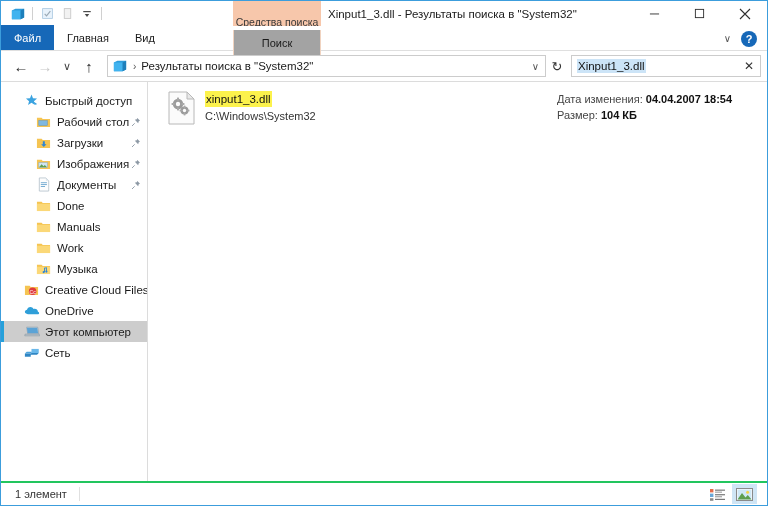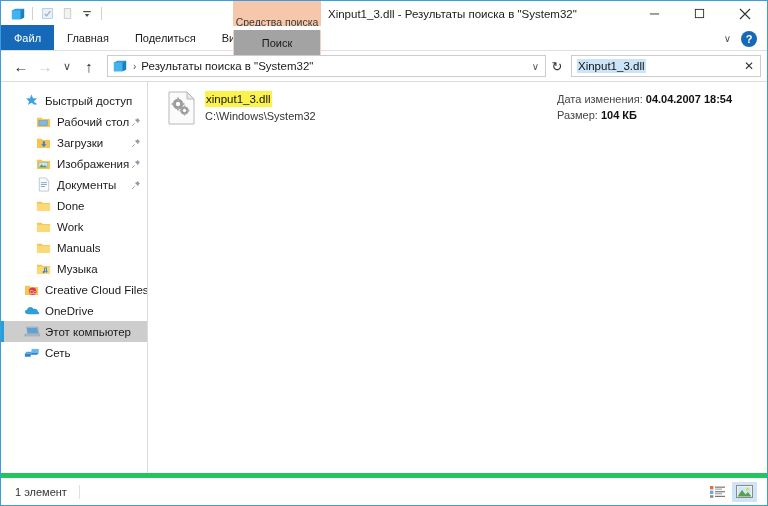--- a/index.html
+++ b/index.html
@@ -224,24 +224,24 @@
     text-align: left;
     padding-top: 2px;
     width: 200px;
     flex: 0 0 200px;
   }
   .meta-line { font-size: 11px; color: #444; line-height: 16px; white-space: nowrap; }
   .meta-line b { color: #111; font-weight: bold; }
 
   
   .statusbar {
-    height: 32px;
+    height: 24px;
     flex: 0 0 auto;
     background: #ffffff;
-    border-top: 5px solid #22c55e;
+    border-top: 2px solid #22c55e;
     display: flex; align-items: center;
     padding: 0 4px 0 14px;
     position: relative;
   }
   .status-text { font-size: 11px; color: #333; }
   .status-sep { width: 1px; height: 14px; background: #e0e0e0; margin-left: 12px; }
   .viewbtns { margin-left: auto; display: flex; align-items: center; gap: 2px; padding-right: 6px;}
   .viewbtn {
     width: 25px; height: 20px;
     display: flex; align-items: center; justify-content: center;
@@ -303,21 +303,20 @@
         <svg width="12" height="12" viewBox="0 0 12 12">
             <path d="M1 1 L11 11 M11 1 L1 11" stroke="#303030" stroke-width="1.1" fill="none"></path>
           </svg>
       </div>
     </div>
   </div>
 
   <div class="ribbonbar">
     <div class="tab file">Файл</div>
     <div class="tab">Главная</div>
-    <div class="tab">Поделиться</div>
     <div class="tab">Вид</div>
     <div class="tab ctx-active">Поиск</div>
 
     <div class="ribbon-right">
       <span class="chev-down">∨</span>
       <span class="help-icon">?</span>
     </div>
   </div>
 
   <div class="addressrow">
@@ -432,30 +431,30 @@
           </span>
           <span>Done</span>
         </div>
         <div class="nav-item lvl1">
           <span class="nav-ico">
             <svg width="15" height="14" viewBox="0 0 16 14">
               <path d="M1 2.4 L6 2.4 L7.2 3.8 L15 3.8 L15 12.4 L1 12.4 Z" fill="#f5c452"></path>
               <path d="M1 4.6 L15 4.6 L15 12.4 L1 12.4 Z" fill="#fbd878"></path>
             </svg>
           </span>
+          <span>Manuals</span>
+        </div>
+        <div class="nav-item lvl1">
+          <span class="nav-ico">
+            <svg width="15" height="14" viewBox="0 0 16 14">
+              <path d="M1 2.4 L6 2.4 L7.2 3.8 L15 3.8 L15 12.4 L1 12.4 Z" fill="#f5c452"></path>
+              <path d="M1 4.6 L15 4.6 L15 12.4 L1 12.4 Z" fill="#fbd878"></path>
+            </svg>
+          </span>
           <span>Work</span>
-        </div>
-        <div class="nav-item lvl1">
-          <span class="nav-ico">
-            <svg width="15" height="14" viewBox="0 0 16 14">
-              <path d="M1 2.4 L6 2.4 L7.2 3.8 L15 3.8 L15 12.4 L1 12.4 Z" fill="#f5c452"></path>
-              <path d="M1 4.6 L15 4.6 L15 12.4 L1 12.4 Z" fill="#fbd878"></path>
-            </svg>
-          </span>
-          <span>Manuals</span>
         </div>
         <div class="nav-item lvl1">
           <span class="nav-ico">
             <svg width="15" height="14" viewBox="0 0 16 14">
               <path d="M1 2.4 L6 2.4 L7.2 3.8 L15 3.8 L15 12.4 L1 12.4 Z" fill="#f5c452"></path>
               <path d="M1 4.6 L15 4.6 L15 12.4 L1 12.4 Z" fill="#fbd878"></path>
               <path d="M8.6 5.6 L11.6 5 L11.6 9.6 L10.6 9.6 L10.6 6.3 L9.6 6.5 L9.6 10.2 L8.6 10.2 Z" fill="#2f86d4"></path>
               <circle cx="8.2" cy="10.3" r="1.2" fill="#2f86d4"></circle>
               <circle cx="11.1" cy="9.7" r="1.2" fill="#2f86d4"></circle>
             </svg>

